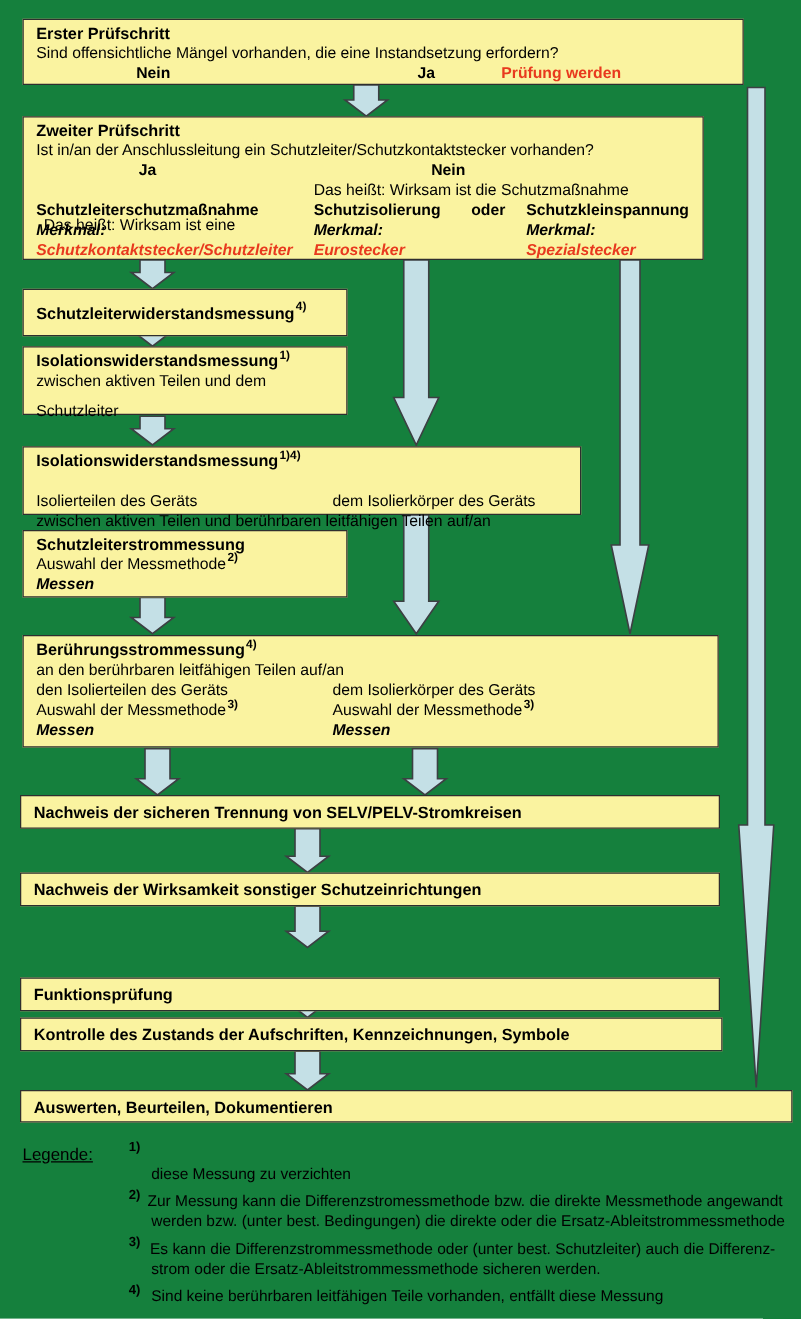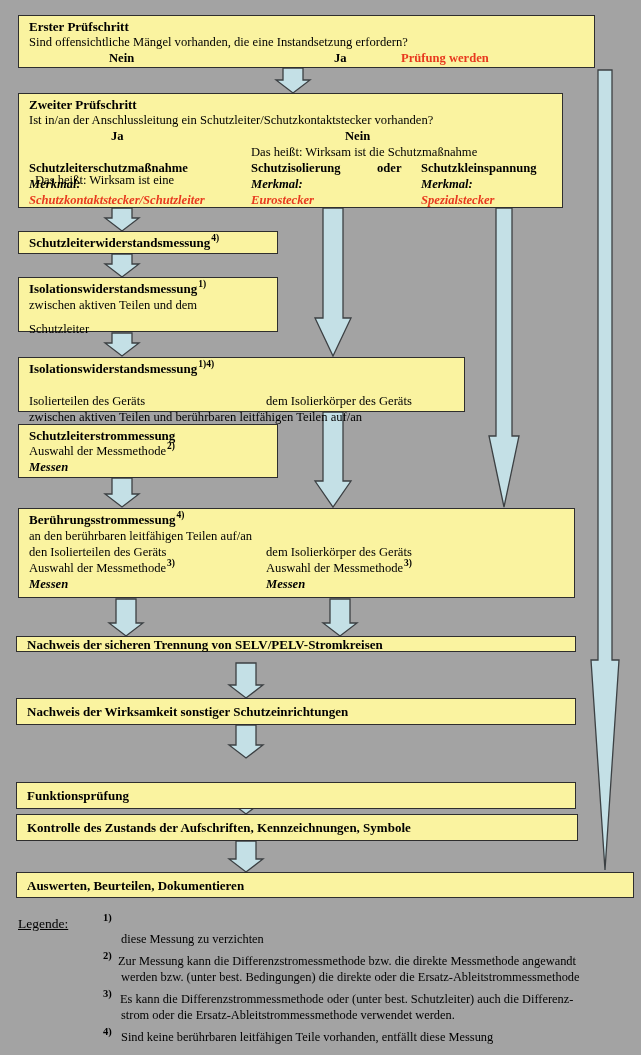--- a/index.html
+++ b/index.html
@@ -1,18 +1,18 @@
 <!DOCTYPE html>
 <html lang="de" style="--yellow: #FAF3A0; --blue: #C4E0E6; --red: #E8391E;"><head>
 <meta charset="utf-8">
 <style>
   html,body{margin:0;padding:0;background:#ffffff;}
   .canvas{
-    position:relative;width:641px;height:1055px;background:#a3a3a3;
-    font-family:Liberation Serif, serif;color:#000;overflow:hidden;
+    position:relative;width:641px;height:1055px;background:#15803d;
+    font-family:Liberation Sans, sans-serif;color:#000;overflow:hidden;
   }
   .box{
     position:absolute;background:var(--yellow,#FAF3A0);
     border:1.5px solid #2e2e2e;box-sizing:border-box;
     font-size:12.6px;line-height:15px;
   }
   .t{position:absolute;white-space:nowrap;}
   .b{font-weight:bold;}
   .bi{font-weight:bold;font-style:italic;}
   .red{color:var(--red,#E8391E);}
@@ -73,21 +73,21 @@
     <span class="t b" style="left:358px;top:67px;">oder</span>
     <span class="t b" style="left:402px;top:67px;">Schutzkleinspannung</span>
     <span class="t bi" style="left:10px;top:83px;">Merkmal:</span>
     <span class="t bi" style="left:232px;top:83px;">Merkmal:</span>
     <span class="t bi" style="left:402px;top:83px;">Merkmal:</span>
     <span class="t bi red" style="left:10px;top:99px;">Schutzkontaktstecker/Schutzleiter</span>
     <span class="t bi red" style="left:232px;top:99px;">Eurostecker</span>
     <span class="t bi red" style="left:402px;top:99px;">Spezialstecker</span>
   </div>
 
-  <div class="box rowbox" style="left:18px;top:231px;width:260px;height:23px;">
+  <div class="box rowbox" style="left:18px;top:231px;width:260px;height:38px;">
     <span><span>Schutzleiterwiderstandsmessung</span><sup class="s">4)</sup></span>
   </div>
 
   <div class="box" style="left:18px;top:277px;width:260px;height:55px;">
     <span class="t title" style="left:10px;top:3px;"><span>Isolationswiderstandsmessung</span><sup class="s">1)</sup></span>
     <span class="t" style="left:10px;top:20px;">zwischen aktiven Teilen und dem</span>
     <span class="t" style="left:10px;top:44px;text-align:right;">Schutzleiter</span>
   </div>
 
   <div class="box" style="left:18px;top:357px;width:447px;height:55px;">
@@ -107,21 +107,21 @@
     <span class="t title" style="left:10px;top:3px;"><span>Berührungsstrommessung</span><sup class="s">4)</sup></span>
     <span class="t" style="left:10px;top:20px;">an den berührbaren leitfähigen Teilen auf/an</span>
     <span class="t" style="left:10px;top:36px;">den Isolierteilen des Geräts</span>
     <span class="t" style="left:247px;top:36px;">dem Isolierkörper des Geräts</span>
     <span class="t" style="left:10px;top:52px;"><span>Auswahl der Messmethode</span><sup class="s">3)</sup></span>
     <span class="t" style="left:247px;top:52px;"><span>Auswahl der Messmethode</span><sup class="s">3)</sup></span>
     <span class="t bi" style="left:10px;top:68px;">Messen</span>
     <span class="t bi" style="left:247px;top:68px;">Messen</span>
   </div>
 
-  <div class="box rowbox" style="left:16px;top:636px;width:560px;height:16px;">
+  <div class="box rowbox" style="left:16px;top:636px;width:560px;height:27px;">
     <span>Nachweis der sicheren Trennung von SELV/PELV-Stromkreisen</span>
   </div>
   <div class="box rowbox" style="left:16px;top:698px;width:560px;height:27px;">
     <span>Nachweis der Wirksamkeit sonstiger Schutzeinrichtungen</span>
   </div>
   <div class="box rowbox" style="left:16px;top:758px;width:560px;height:27px;margin-top:24px;">
     <span>Funktionsprüfung</span>
   </div>
   <div class="box rowbox" style="left:16px;top:872px;width:618px;height:26px;">
     <span>Auswerten, Beurteilen, Dokumentieren</span>
@@ -134,18 +134,18 @@
 
   <span class="t fnsup" style="left:103px;top:912px;">1)</span>
   <span class="t fn" style="left:121px;top:932px;">diese Messung zu verzichten</span>
 
   <span class="t fnsup" style="left:103px;top:950px;">2)</span>
   <span class="t fn" style="left:118px;top:954px;">Zur Messung kann die Differenzstromessmethode bzw. die direkte Messmethode angewandt</span>
   <span class="t fn" style="left:121px;top:970px;">werden bzw. (unter best. Bedingungen) die direkte oder die Ersatz-Ableitstrommessmethode</span>
 
   <span class="t fnsup" style="left:103px;top:988px;">3)</span>
   <span class="t fn" style="left:120px;top:992px;">Es kann die Differenzstrommessmethode oder (unter best. Schutzleiter)  auch die Differenz-</span>
-  <span class="t fn" style="left:121px;top:1008px;">strom oder die Ersatz-Ableitstrommessmethode verwendet werden.</span>
+  <span class="t fn" style="left:121px;top:1008px;">strom oder die Ersatz-Ableitstrommessmethode sicheren werden.</span>
 
   <span class="t fnsup" style="left:103px;top:1026px;">4)</span>
   <span class="t fn" style="left:121px;top:1030px;">Sind keine berührbaren leitfähigen Teile vorhanden, entfällt diese Messung</span>
 
 </div>
 
 </body></html>

